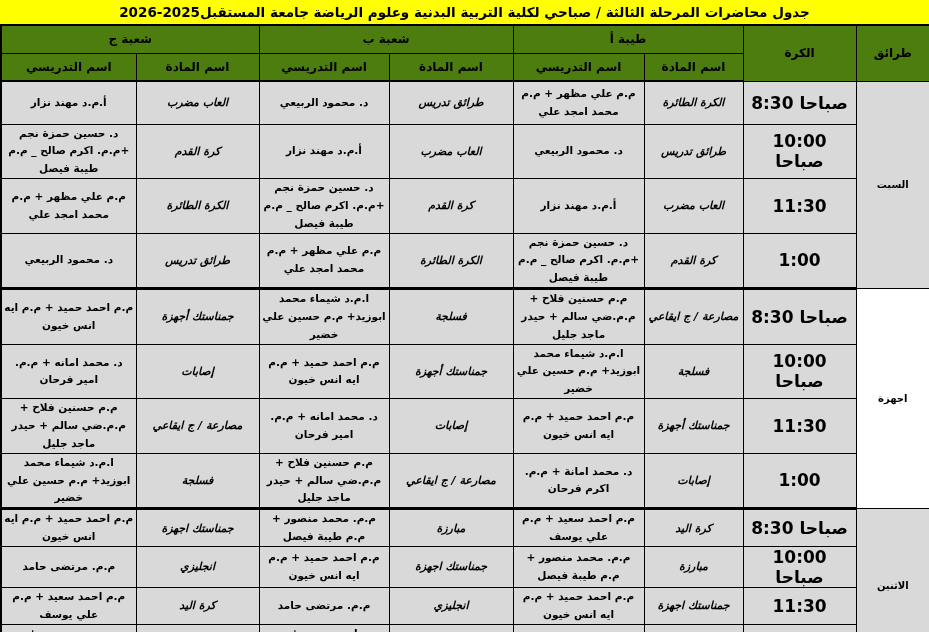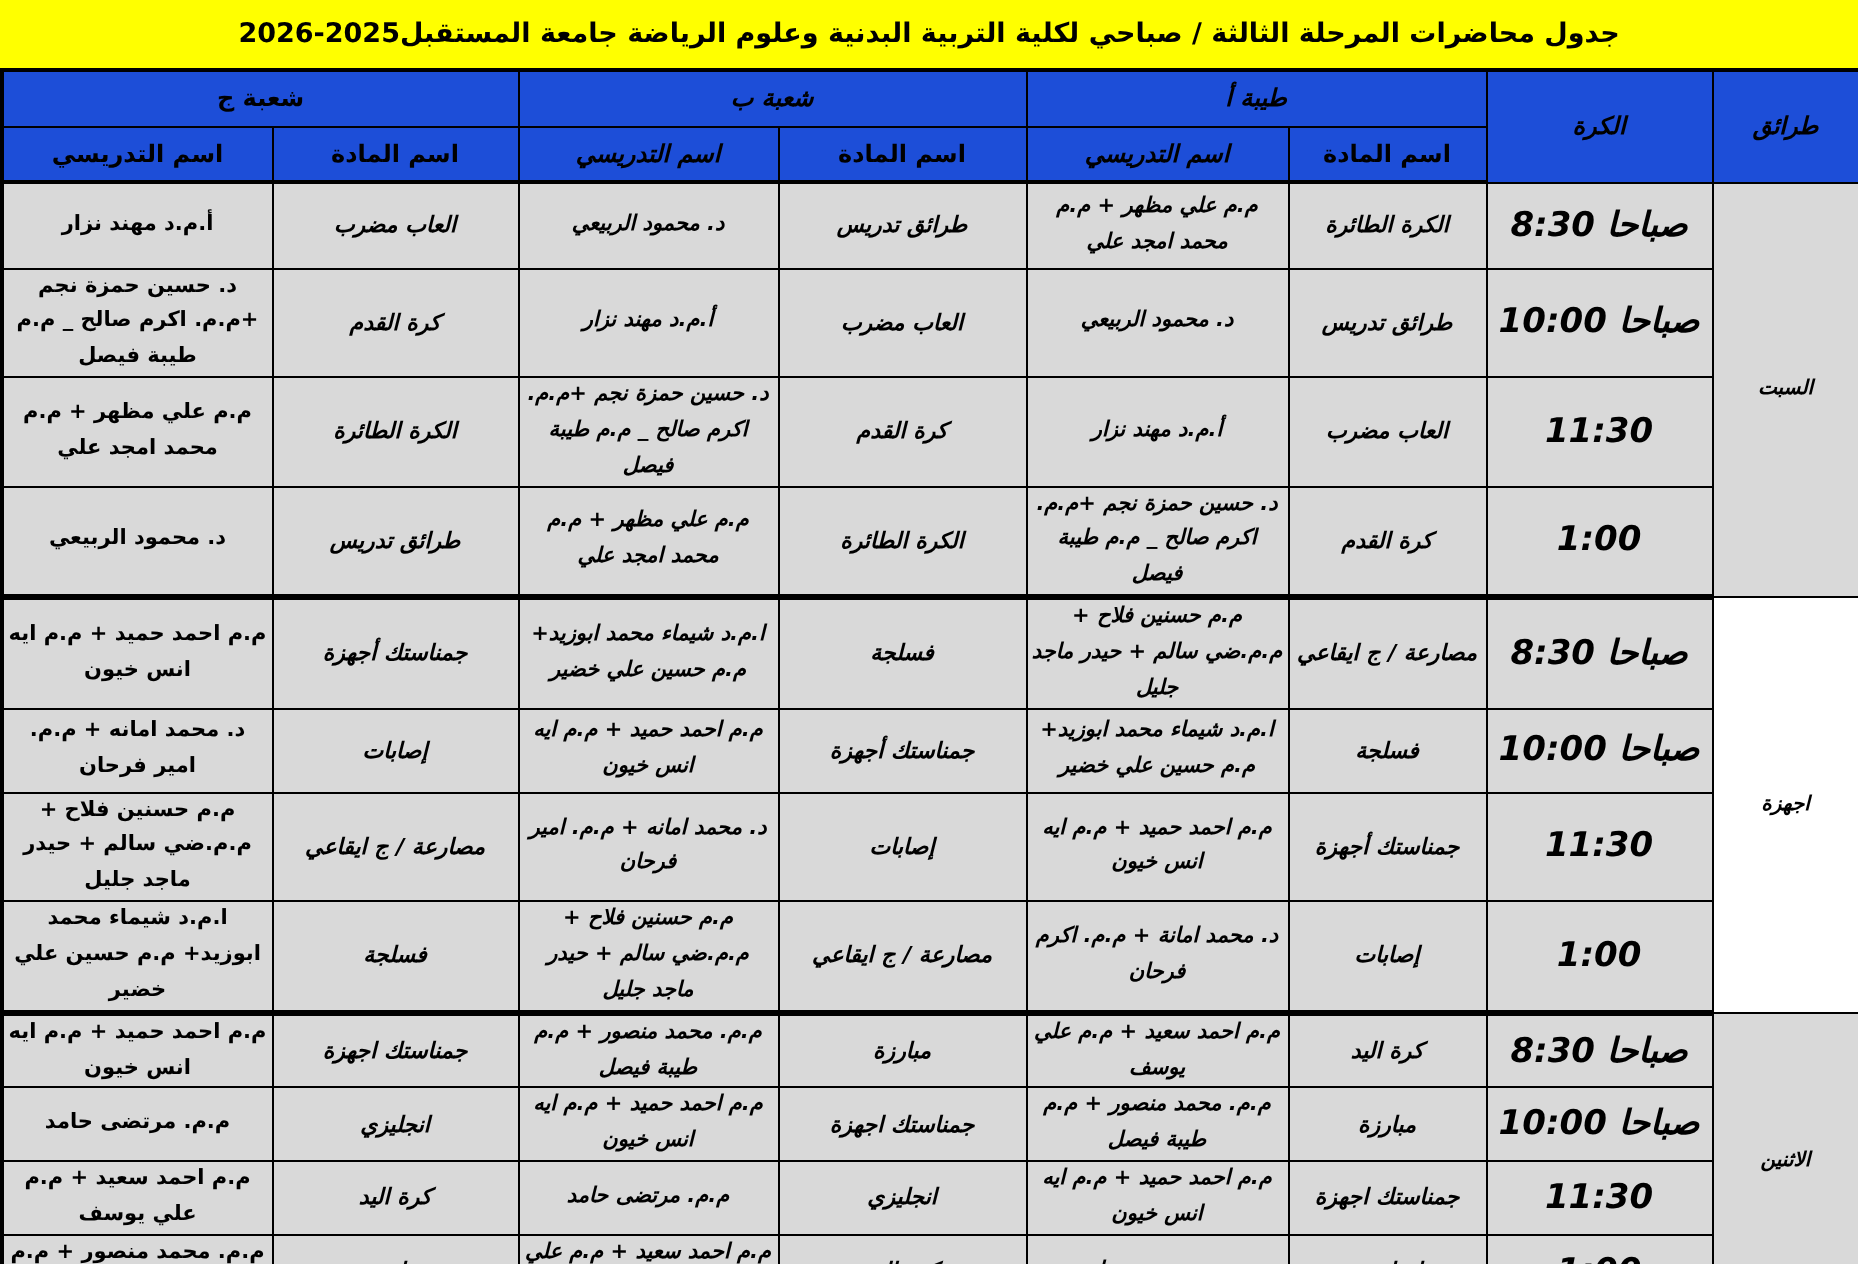--- a/index.html
+++ b/index.html
@@ -1,31 +1,31 @@
 <!DOCTYPE html>
 <html lang="ar"><head>
 <meta charset="utf-8">
 <style>
   html,body{margin:0;padding:0;background:#fff;}
   .page{width:929px;height:632px;overflow:hidden;background:#fff;
         font-family:"DejaVu Sans",sans-serif;color:#000;}
-  .title-bar{height:34px;background:#ffff00;display:flex;align-items:center;
+  .title-bar{height:24px;background:#ffff00;display:flex;align-items:center;
         justify-content:center;font-weight:bold;font-size:13.5px;direction:rtl;}
   table.sched{border-collapse:collapse;table-layout:fixed;width:929px;direction:rtl;
         border:2px solid #000;}
   .sched th,.sched td{border:1px solid #000;text-align:center;vertical-align:middle;
         font-weight:bold;padding:0 2px;overflow:hidden;}
-  .sched th{font-size:12px;background:#1d4ed8;}
+  .sched th{font-size:12px;background:#4d7c0f;}
   tr.hsub th{border-bottom-width:2px;}
   td.sub{font-size:11px;font-style:italic;}
   td.tch{font-size:10.5px;line-height:1.7;}
   td.time{font-size:17px;direction:ltr;}
   td.day{font-size:10px;}
   .g{background:#d9d9d9;}
-  .bL2{border-left-width:2px;font-style:italic;}
+  .bL2{border-left-width:2px;}
   tr.dend td{border-bottom-width:3px;}
 </style>
 </head>
 <body>
 
 <div class="page">
   <div class="title-bar">جدول محاضرات المرحلة الثالثة / صباحي لكلية التربية البدنية وعلوم الرياضة جامعة المستقبل2025-2026</div>
 
   <table class="sched">
     <colgroup>

